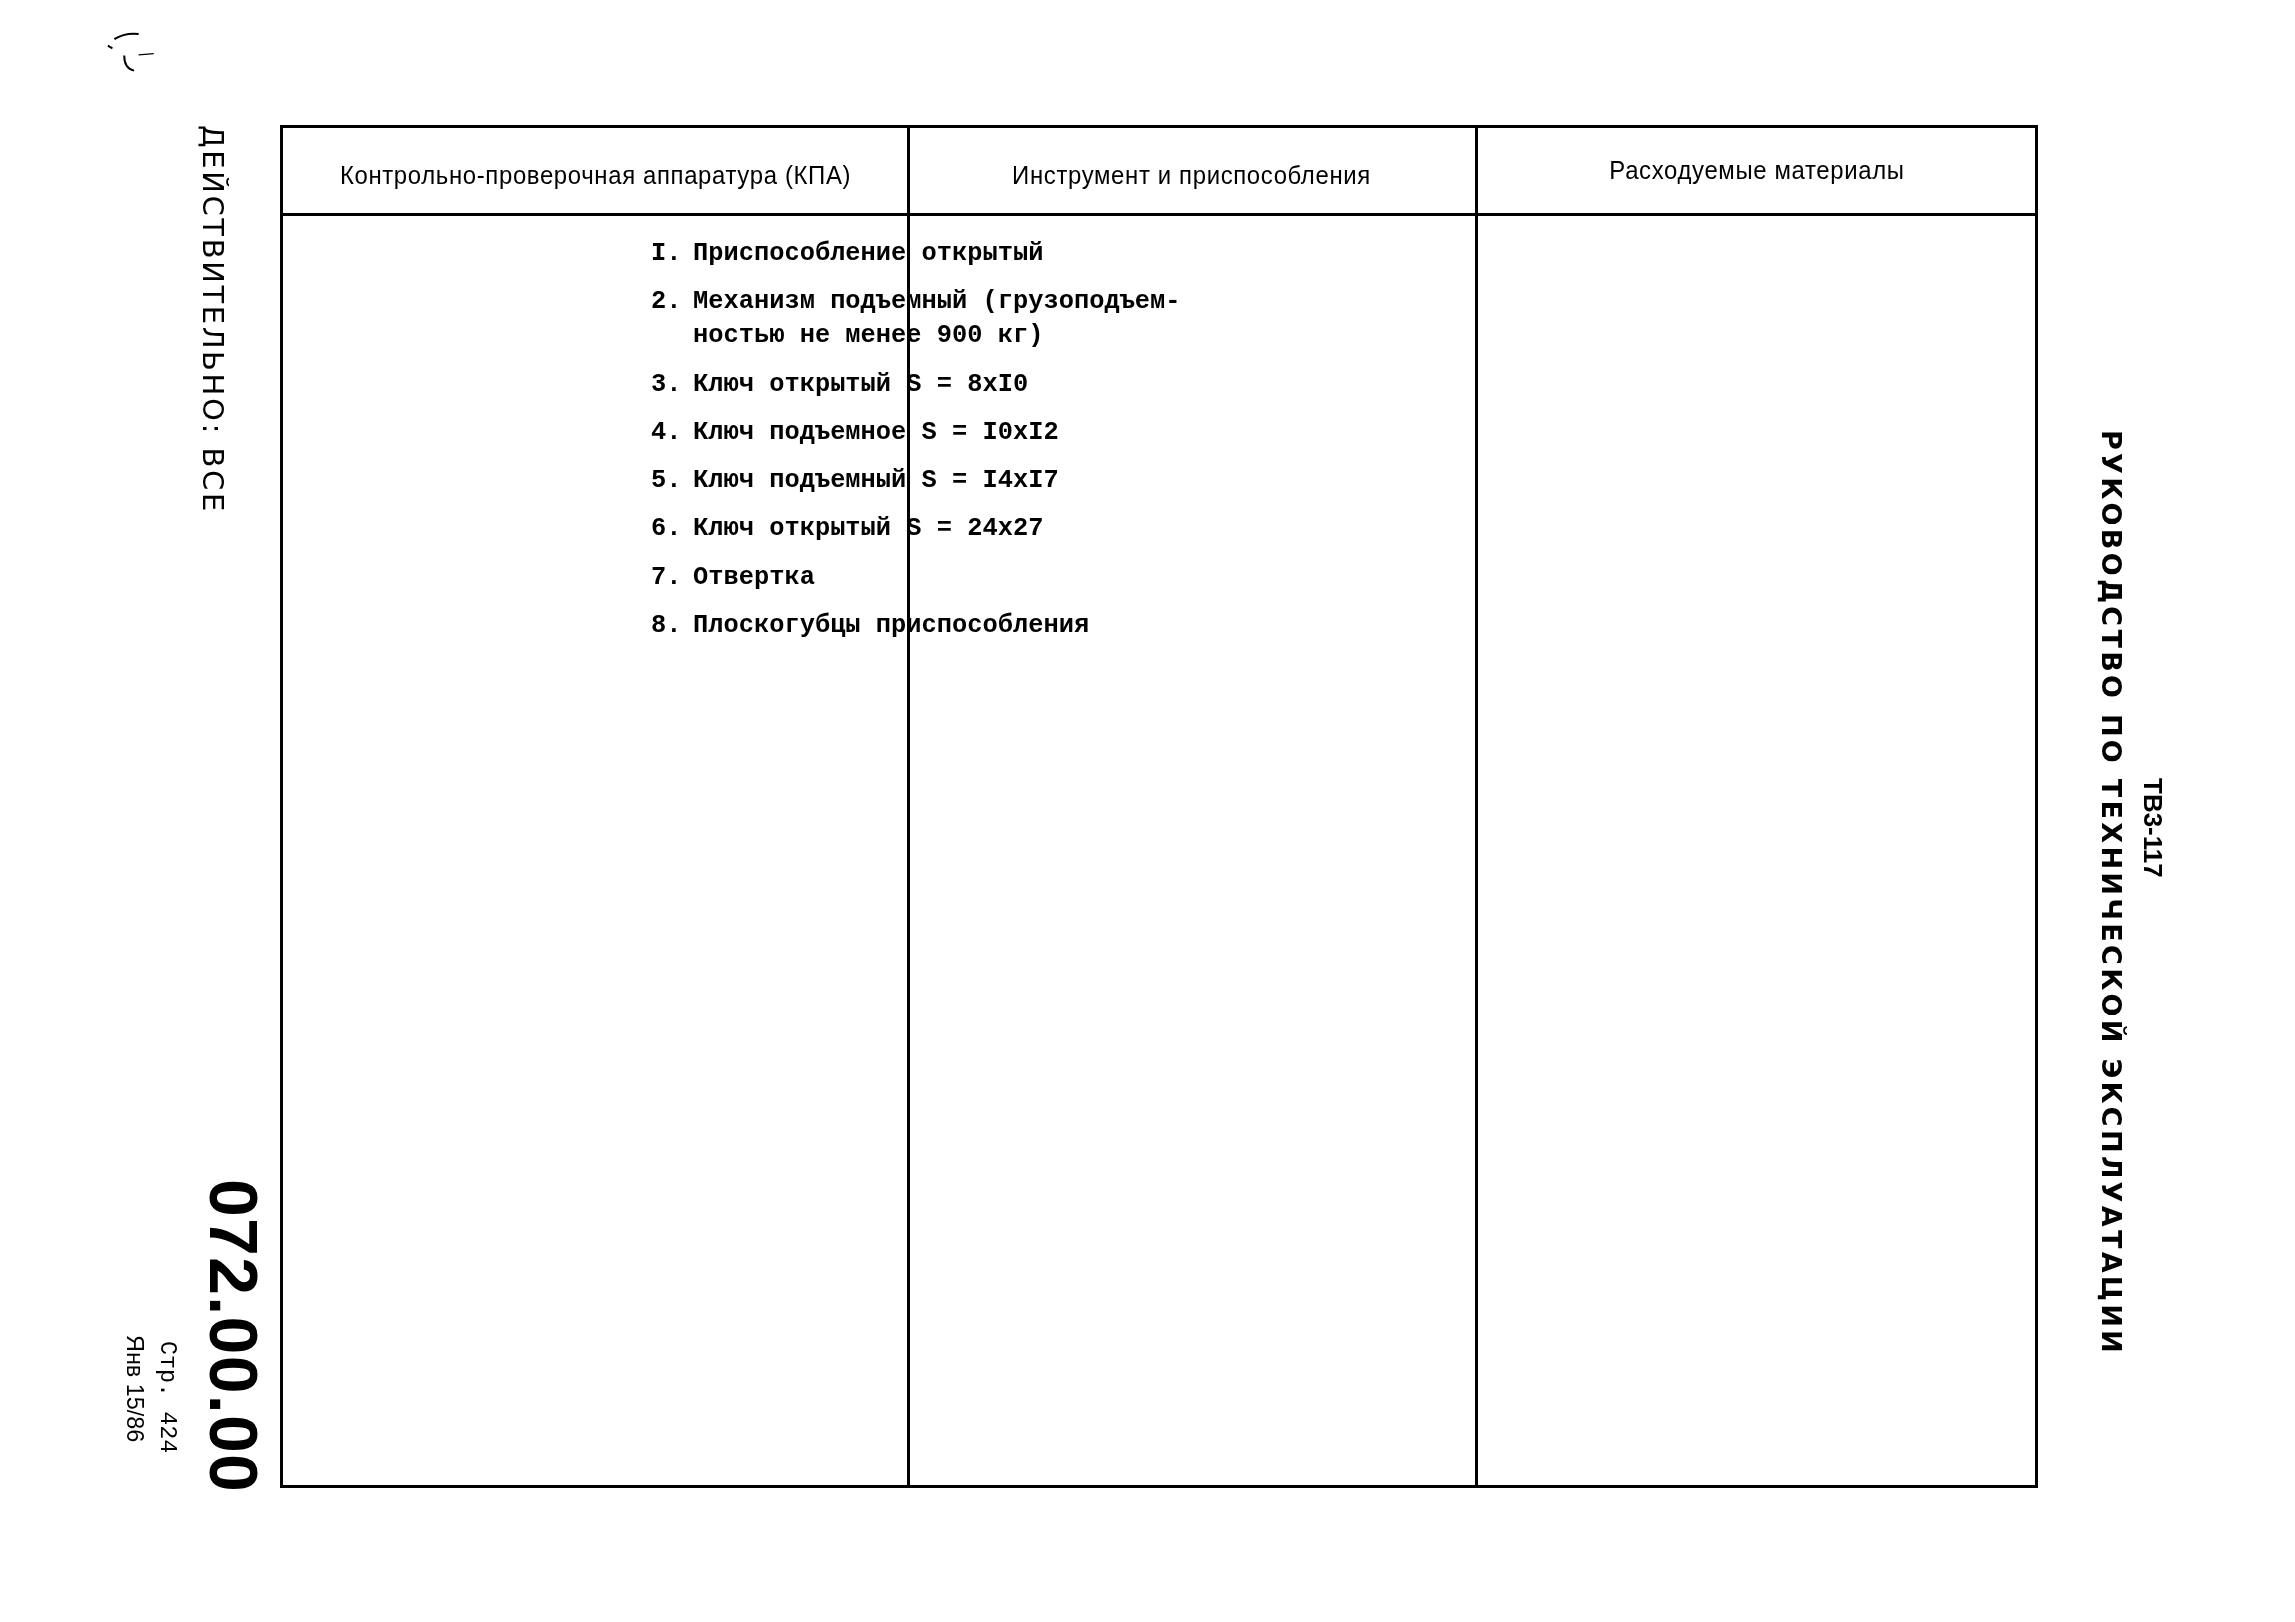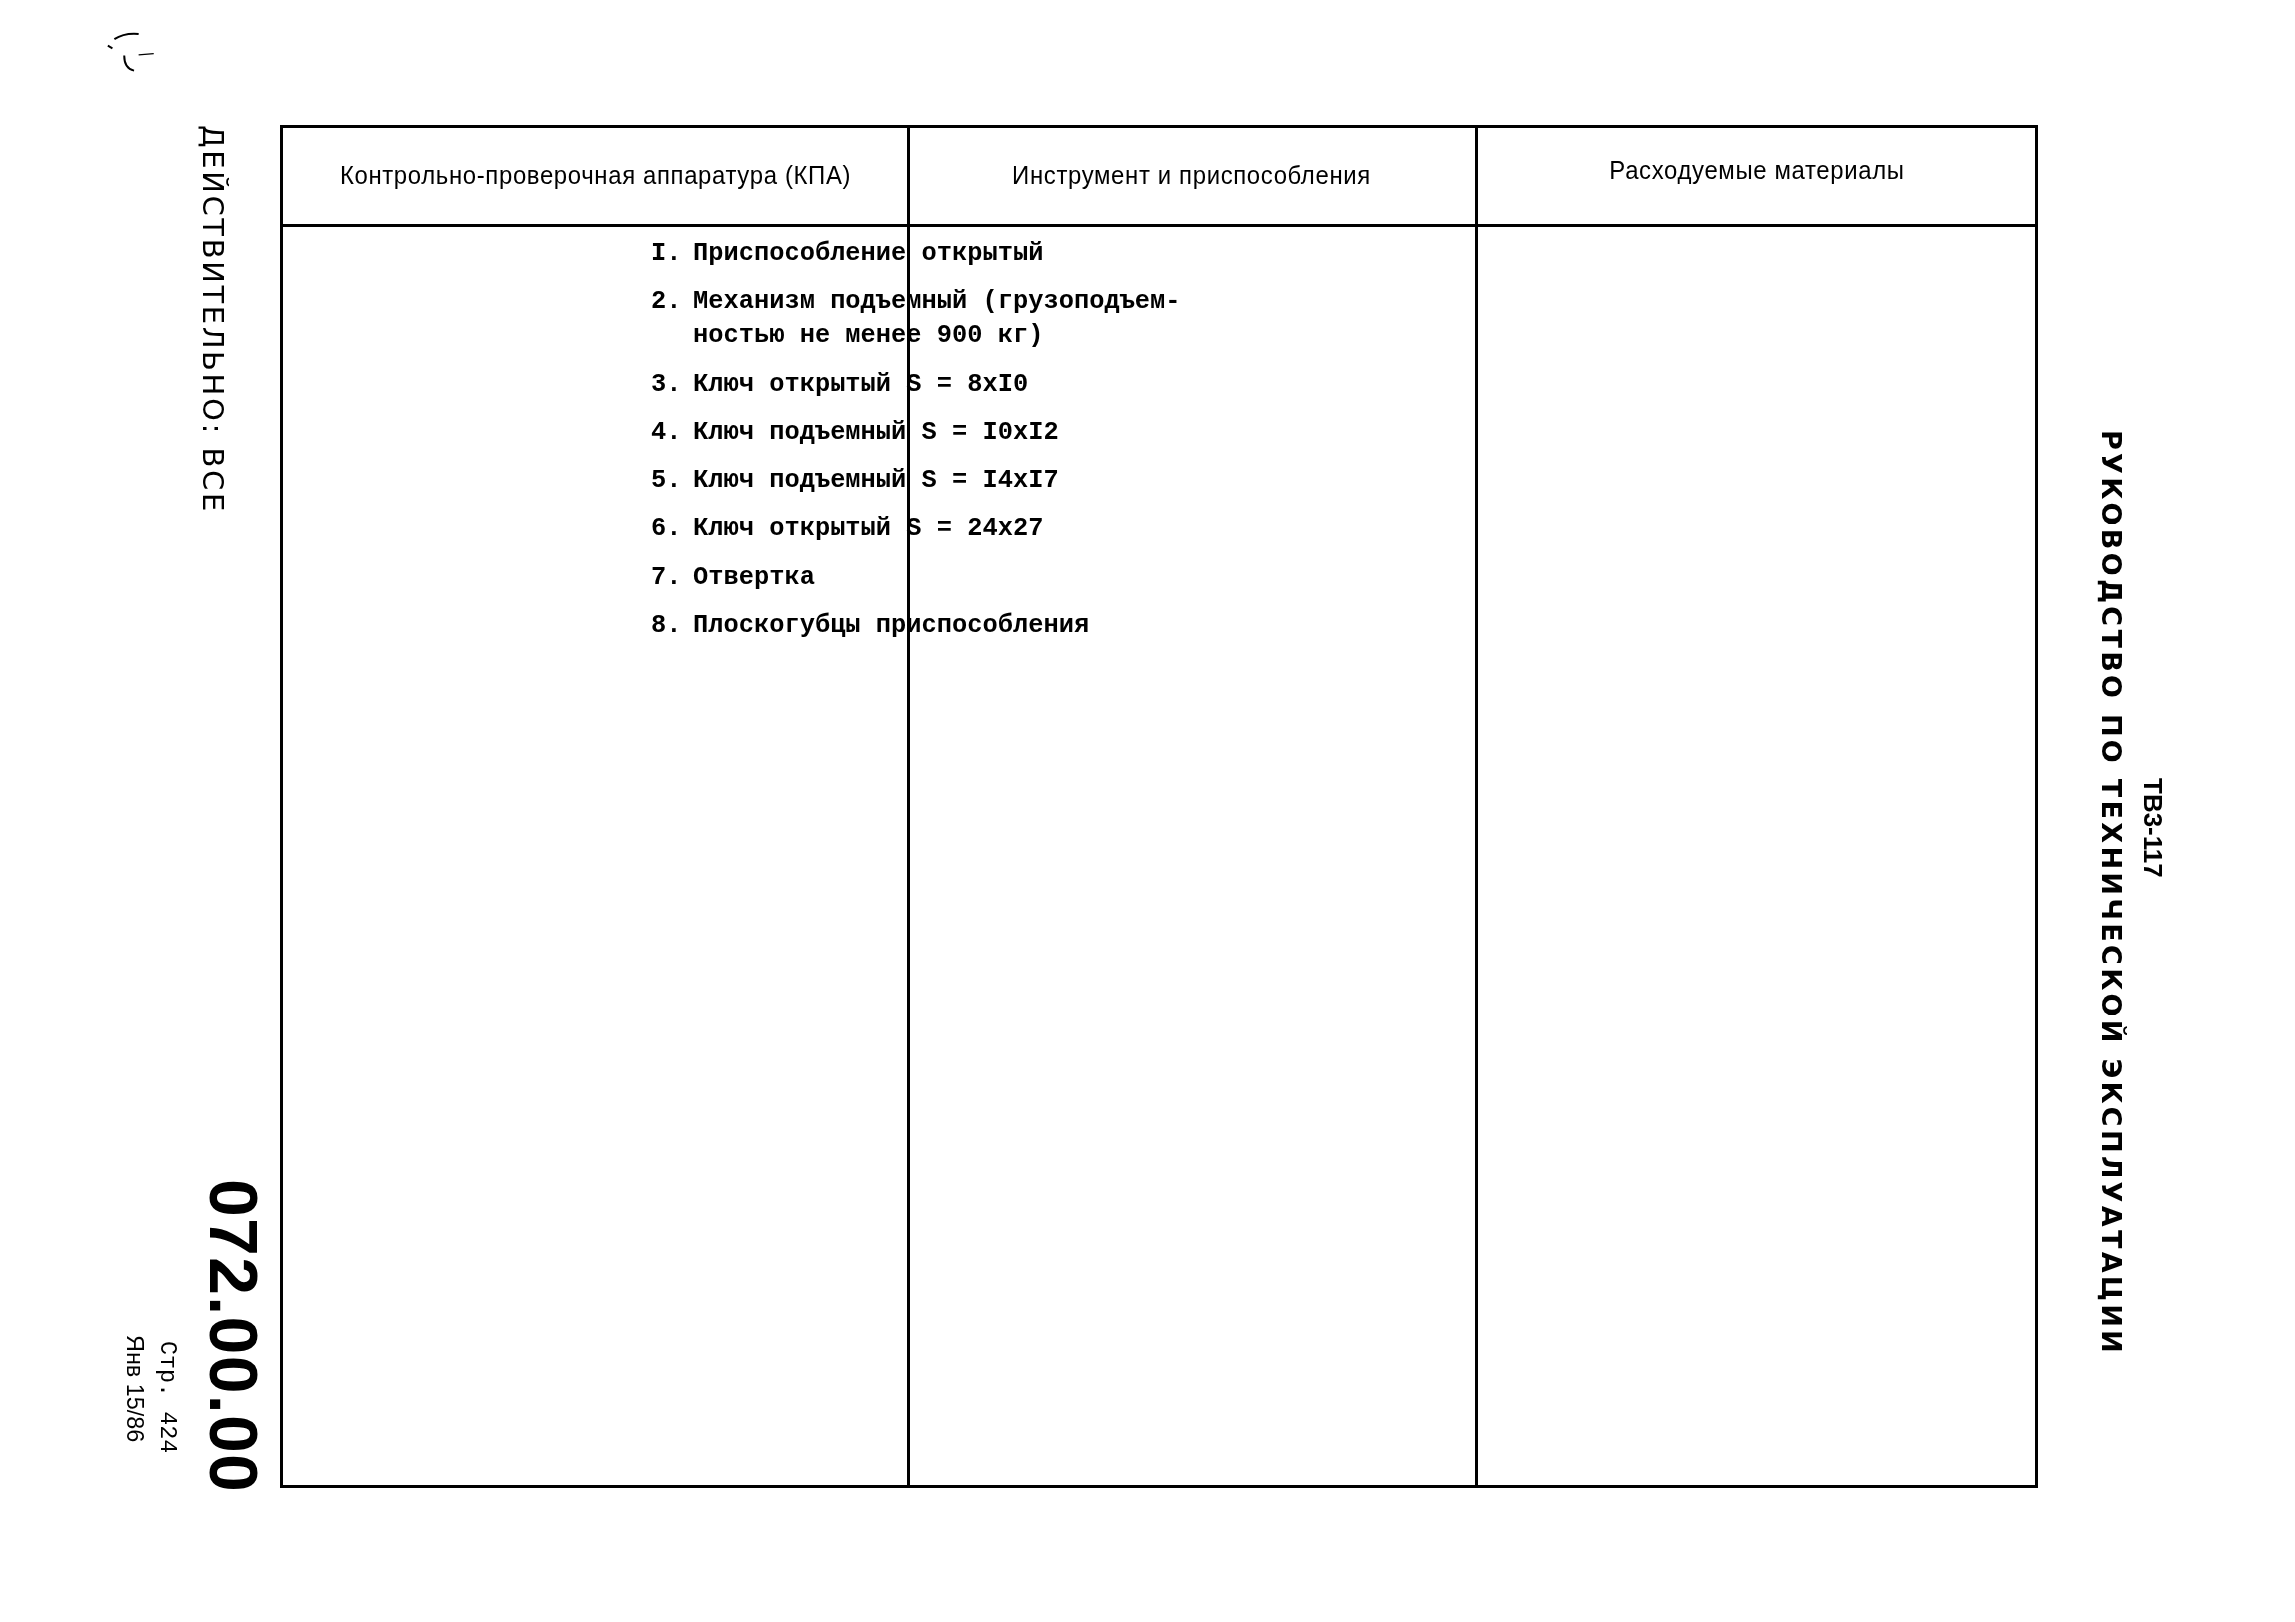--- a/index.html
+++ b/index.html
@@ -8,21 +8,21 @@
       font-family: "Liberation Sans", sans-serif; color: #000;
     }
     .page-mark {
       position: absolute; left: 98px; top: 26px; width: 59px; height: 46px;
     }
     .table-frame {
       position: absolute; left: 280px; top: 125px; width: 1758px; height: 1363px;
       border: 3.9px solid #000; box-sizing: border-box;
     }
     .header-row {
-      position: absolute; left: 0; top: 0; right: 0; height: 99px;
+      position: absolute; left: 0; top: 0; right: 0; height: 88px;
       border-bottom: 3.9px solid #000; box-sizing: border-box;
       display: flex;
     }
     .col-divider {
       position: absolute; top: 0; bottom: 0; width: 2.6px; background: #000;
     }
     .col-divider.d1 { left: 624px; }
     .col-divider.d2 { left: 1192px; }
     .header-cell {
       position: absolute; top: 0; height: 95px;
@@ -106,21 +106,21 @@
         <span class="num">2.</span>
         <span class="txt">Механизм подъемный (грузоподъем-
 ностью не менее 900 кг)</span>
       </li>
     <li>
         <span class="num">3.</span>
         <span class="txt">Ключ открытый S = 8xI0</span>
       </li>
     <li>
         <span class="num">4.</span>
-        <span class="txt">Ключ подъемный S = I0xI2</span>
+        <span class="txt">Ключ подъемное S = I0xI2</span>
       </li>
     <li>
         <span class="num">5.</span>
         <span class="txt">Ключ подъемный S = I4xI7</span>
       </li>
     <li>
         <span class="num">6.</span>
         <span class="txt">Ключ открытый S = 24x27</span>
       </li>
     <li>

